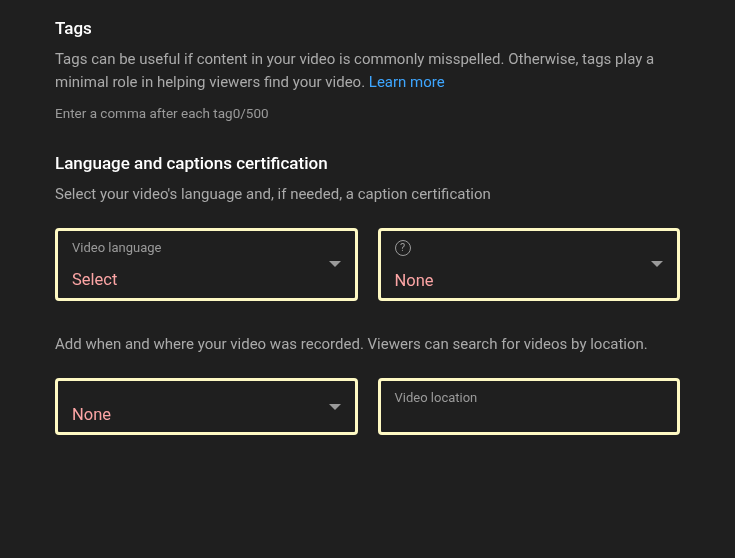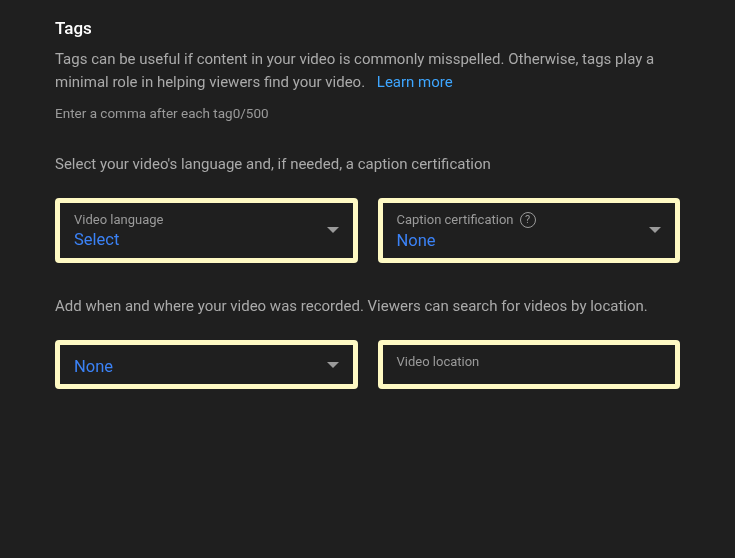--- a/index.html
+++ b/index.html
@@ -30,21 +30,20 @@
     .section-desc {
       color: #aaaaaa;
       font-size: 15px;
       line-height: 1.55;
       margin-bottom: 0;
     }
     .link {
       color: #3ea6ff;
       text-decoration: none;
       cursor: pointer;
-      margin-left: 8px;
     }
     .tag-input-box {
       margin-top: 22px;
       border: 1px solid #4a4a4a;
       border-radius: 4px;
       padding: 16px 16px;
       background: transparent;
     }
     .tag-input {
       background: transparent;
@@ -64,40 +63,40 @@
       font-size: 13.5px;
       color: #9a9a9a;
     }
     .select-row {
       display: flex;
       gap: 20px;
       margin-top: 22px;
     }
     .select-box {
       flex: 1;
-      border: 5px solid #fef9c3;
+      border: 3px solid #fef9c3;
       border-radius: 4px;
       padding: 9px 14px 8px 14px;
       position: relative;
       cursor: pointer;
       background: transparent;
     }
     .select-label-row {
       display: flex;
       align-items: center;
       gap: 6px;
     }
     .select-label {
       font-size: 13px;
       color: #9a9a9a;
     }
     .select-value {
       font-size: 16.5px;
-      color: #3b82f6;
-      margin-top: 3px;
+      color: #fca5a5;
+      margin-top: 15px;
     }
     .dropdown-icon {
       position: absolute;
       right: 14px;
       top: 50%;
       transform: translateY(-50%);
       width: 0;
       height: 0;
       border-left: 6px solid transparent;
       border-right: 6px solid transparent;
@@ -126,32 +125,32 @@
     <div class="section-desc">
       <span>Tags can be useful if content in your video is commonly misspelled. Otherwise, tags play a minimal role in helping viewers find your video. </span><a class="link">Learn more</a>
     </div>
     <div class="helper-row">
       <span>Enter a comma after each tag</span>
       <span>0/500</span>
     </div>
   </div>
 
   <div class="section">
+    <div class="section-title">Language and captions certification</div>
     <div class="section-desc">Select your video's language and, if needed, a caption certification</div>
     <div class="select-row">
       <div class="select-box">
         <div class="select-label-row">
           <span class="select-label">Video language</span>
         </div>
         <div class="select-value">Select</div>
         <div class="dropdown-icon"></div>
       </div>
       <div class="select-box">
         <div class="select-label-row">
-          <span class="select-label">Caption certification</span>
           <span class="help-icon">?</span>
         </div>
         <div class="select-value">None</div>
         <div class="dropdown-icon"></div>
       </div>
     </div>
   </div>
 
   <div class="section">
     <div class="section-desc">Add when and where your video was recorded. Viewers can search for videos by location.</div>

